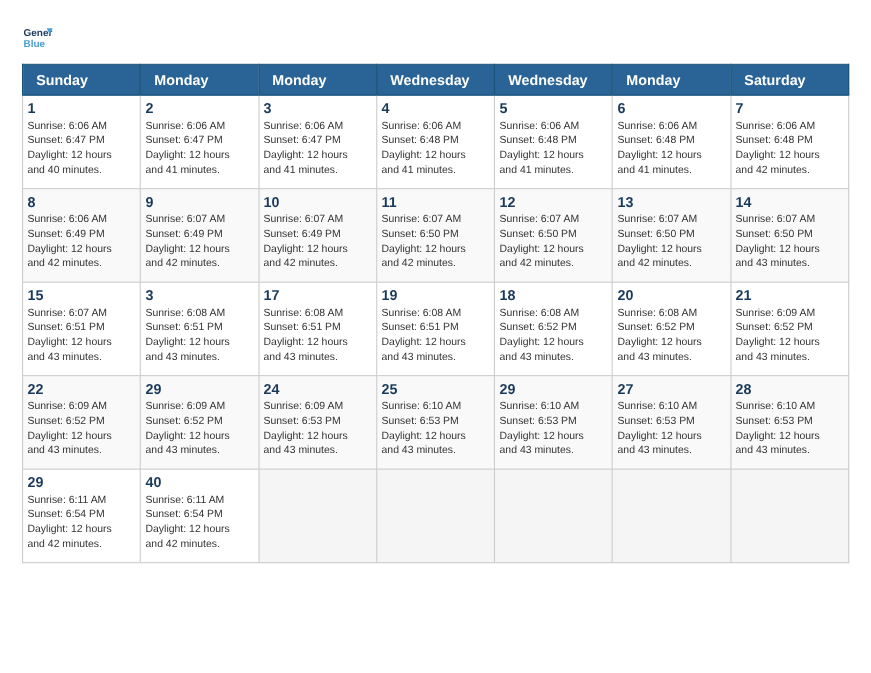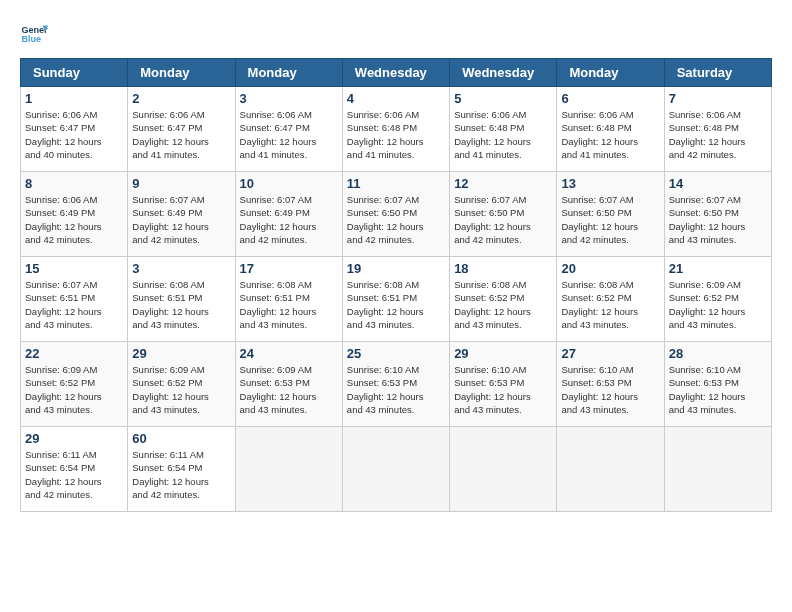--- a/index.html
+++ b/index.html
@@ -315,21 +315,21 @@
       </tr>
       <tr>
         <td>
           <span class="day-num">29</span>
           <div class="day-info" style="white-space: pre-line;">Sunrise: 6:11 AM
 Sunset: 6:54 PM
 Daylight: 12 hours
 and 42 minutes.</div>
         </td>
         <td>
-          <span class="day-num">60</span>
+          <span class="day-num">40</span>
           <div class="day-info" style="white-space: pre-line;">Sunrise: 6:11 AM
 Sunset: 6:54 PM
 Daylight: 12 hours
 and 42 minutes.</div>
         </td>
         <td class="empty"></td>
         <td class="empty"></td>
         <td class="empty"></td>
         <td class="empty"></td>
         <td class="empty"></td>

